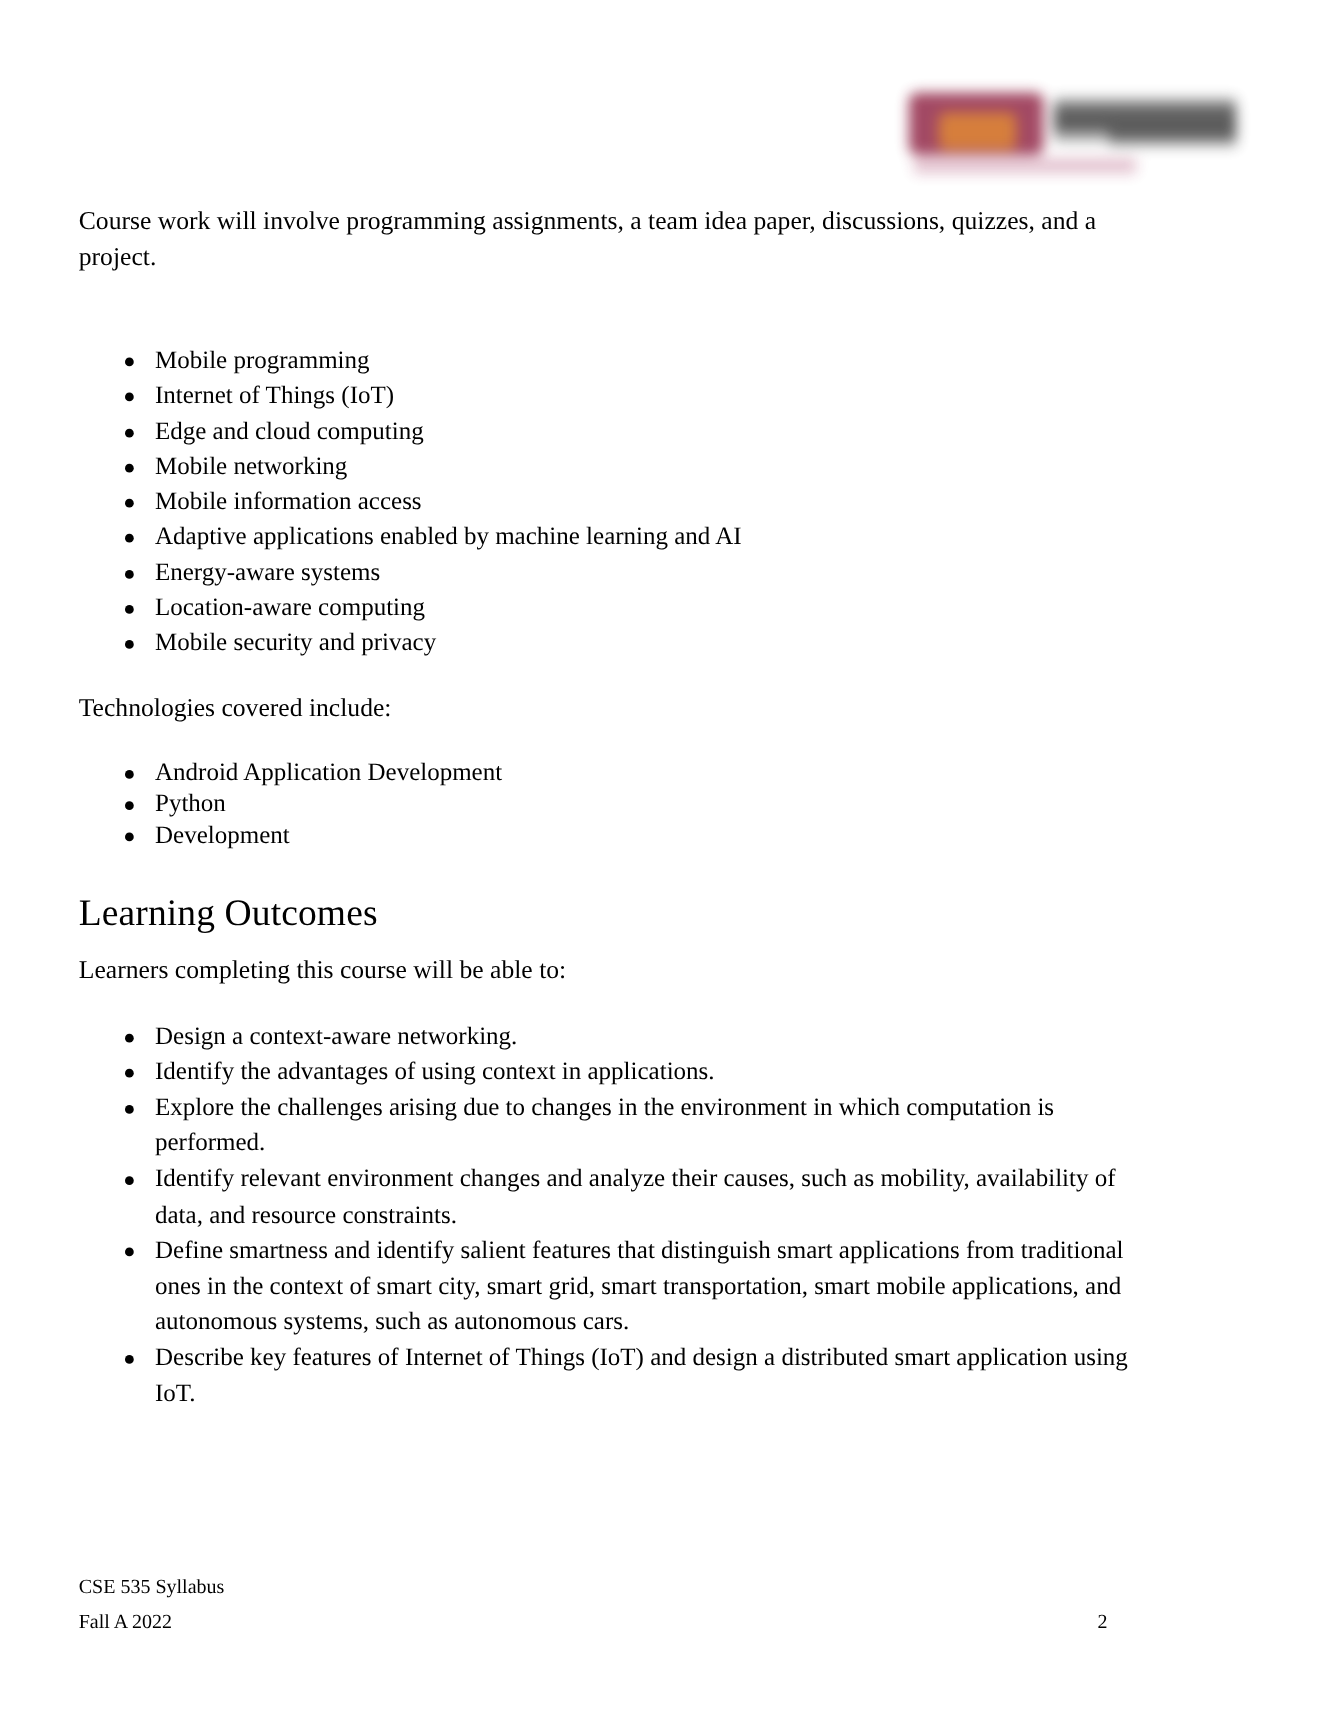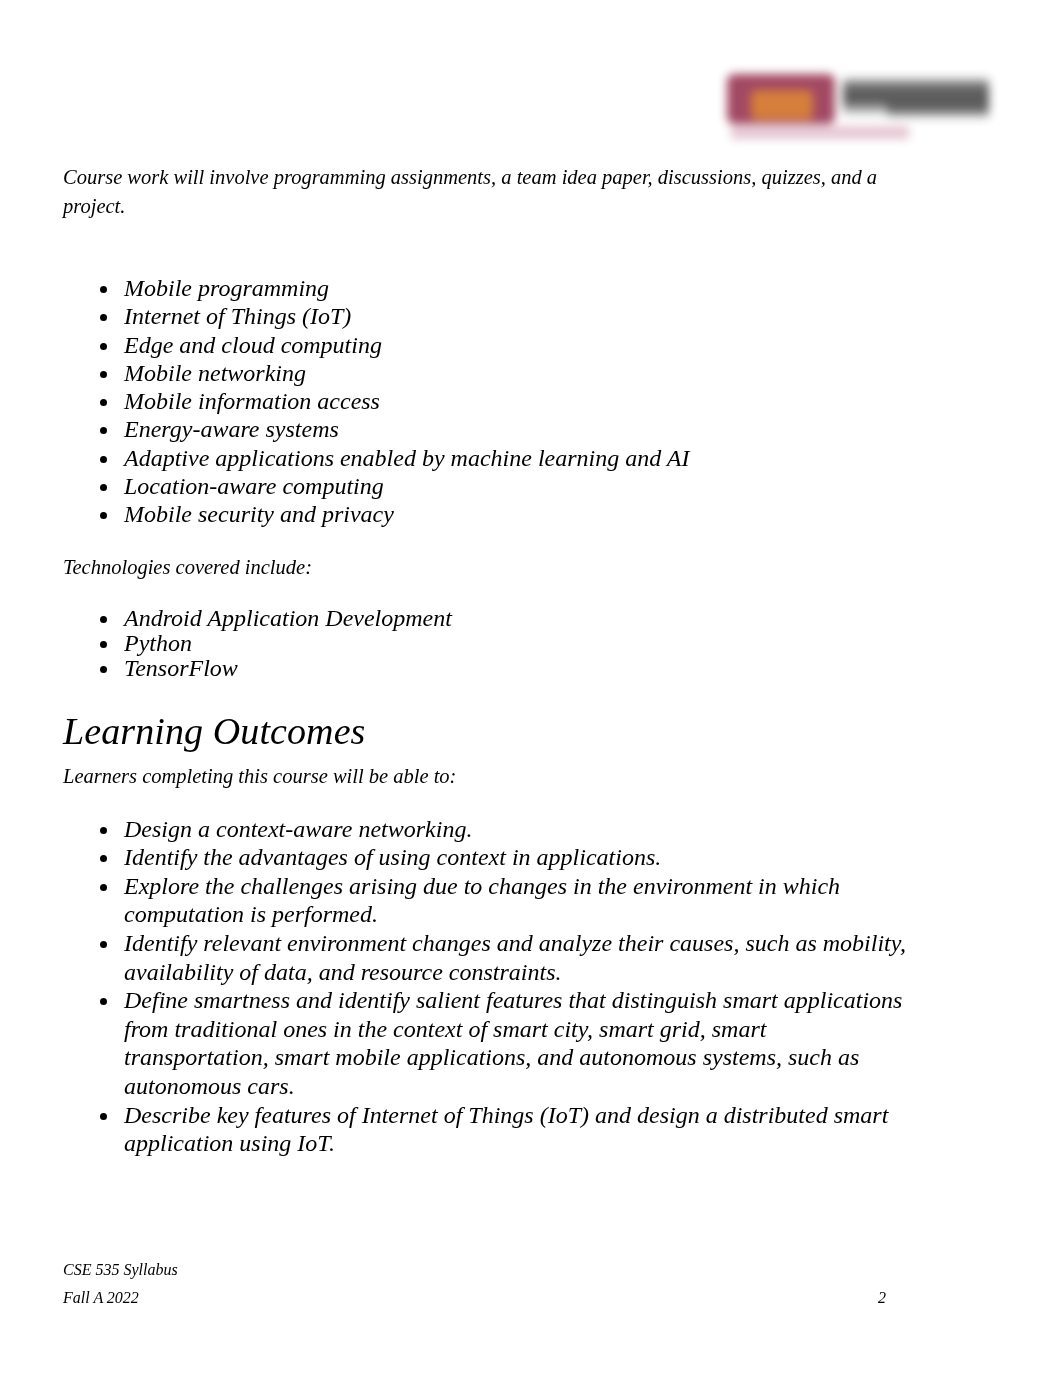--- a/index.html
+++ b/index.html
@@ -10,21 +10,20 @@
   }
 
   .page {
     position: relative;
     width: 1062px;
     height: 1324px;
     background: #ffffff;
     font-family: "Liberation Serif", "DejaVu Serif", serif;
     color: #000000;
     overflow: hidden;
-    font-style: italic;
   }
 
   
   .logo {
     position: absolute;
     left: 727px;
     top: 68px;
     width: 262px;
     height: 80px;
     filter: blur(5px);
@@ -97,35 +96,35 @@
     font-size: 20.5px;
     line-height: 29px;
     text-align: left;
   }
 
   .gap-sm { height: 29px; }
   .gap-md { height: 24px; }
 
   h2.section-heading {
     margin: 0;
-    font-size: 38px;
+    font-size: 30px;
     line-height: 38px;
     font-weight: 400;
     letter-spacing: 0.1px;
   }
 
   ul.bullets {
     margin: 0;
     padding: 0;
     list-style: none;
   }
   ul.bullets > li {
     position: relative;
     padding-left: 61px;
-    font-size: 24px;
+    font-size: 20px;
     line-height: 29px;
   }
   ul.bullets > li::before {
     content: "";
     position: absolute;
     left: 37px;
     top: 12px;
     width: 7px;
     height: 7px;
     border-radius: 50%;
@@ -174,36 +173,36 @@
 
 
     <div class="gap-md"></div>
 
     <ul class="bullets topics">
       <li>Mobile programming</li>
       <li>Internet of Things (IoT)</li>
       <li>Edge and cloud computing</li>
       <li>Mobile networking</li>
       <li>Mobile information access</li>
+      <li>Adaptive applications enabled by machine learning and AI</li>
       <li>Energy-aware systems</li>
-      <li>Adaptive applications enabled by machine learning and AI</li>
       <li>Location-aware computing</li>
       <li>Mobile security and privacy</li>
     </ul>
 
     <div class="gap-md"></div>
 
     <p class="para">Technologies covered include:</p>
 
     <div class="gap-md"></div>
 
     <ul class="bullets tech">
       <li>Android Application Development</li>
       <li>Python</li>
-      <li>TensorFlow</li>
+      <li>Development</li>
     </ul>
 
     <div style="height:31px"></div>
 
     <h2 class="section-heading">Learning Outcomes</h2>
 
     <div style="height:12px"></div>
 
     <p class="para">Learners completing this course will be able to:</p>
 

